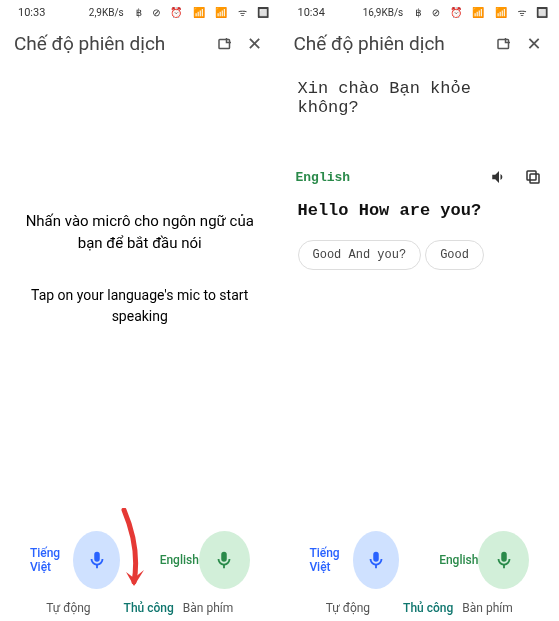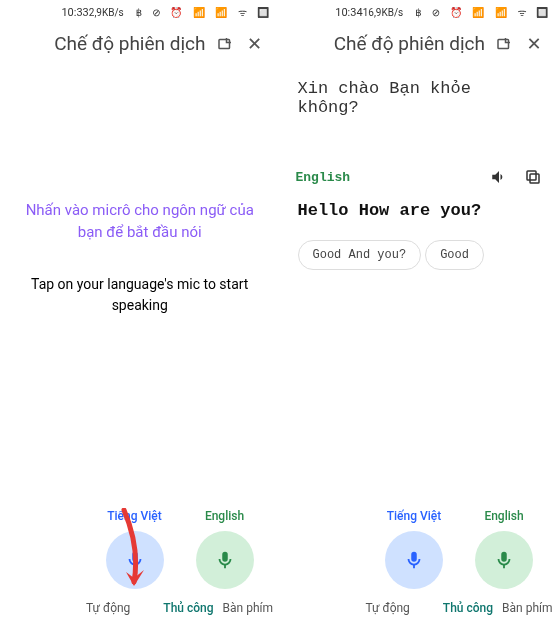--- a/index.html
+++ b/index.html
@@ -10,21 +10,20 @@
     display: flex;
     background: #fff;
     position: relative;
   }
   .phone {
     width: 279.5px;
     height: 621px;
     display: flex;
     flex-direction: column;
     position: relative;
-    align-items: flex-end;
   }
   .status-bar {
     display: flex;
     justify-content: space-between;
     align-items: center;
     padding: 4px 10px 0 18px;
     font-size: 11px;
     color: #333;
     height: 20px;
   }
@@ -48,21 +47,21 @@
     flex: 1;
     display: flex;
     flex-direction: column;
     justify-content: center;
     align-items: center;
     padding: 0 24px;
     text-align: center;
     gap: 30px;
     margin-top: -60px;
   }
-  .prompt-vi { font-size: 15px; color: #8b5cf6; line-height: 1.5; }
+  .prompt-vi { font-size: 15px; color: #000000; line-height: 1.5; }
   .prompt-en { font-size: 14px; color: #000000; line-height: 1.5; }
 
   .middle-right {
     padding: 14px 16px 0 16px;
     font-family: Liberation Mono, monospace;
   }
   .translated-source {
     font-size: 17px;
     color: #333;
     margin-bottom: 50px;
@@ -101,23 +100,21 @@
   .bottom {
     padding-bottom: 6px;
   }
   .mic-row {
     display: flex;
     justify-content: space-around;
     padding: 0 10px;
   }
   .mic-col {
     display: flex;
-    flex-direction: column;
-    align-items: center;
-    gap: 8px;
+    align-items: center;
     width: 90px;
   }
   .mic-lang {
     font-size: 12px;
     font-weight: 500;
   }
   .mic-lang.blue { color: #2962ff; }
   .mic-lang.green { color: #2a8a4a; }
   .mic-btn {
     width: 58px;

